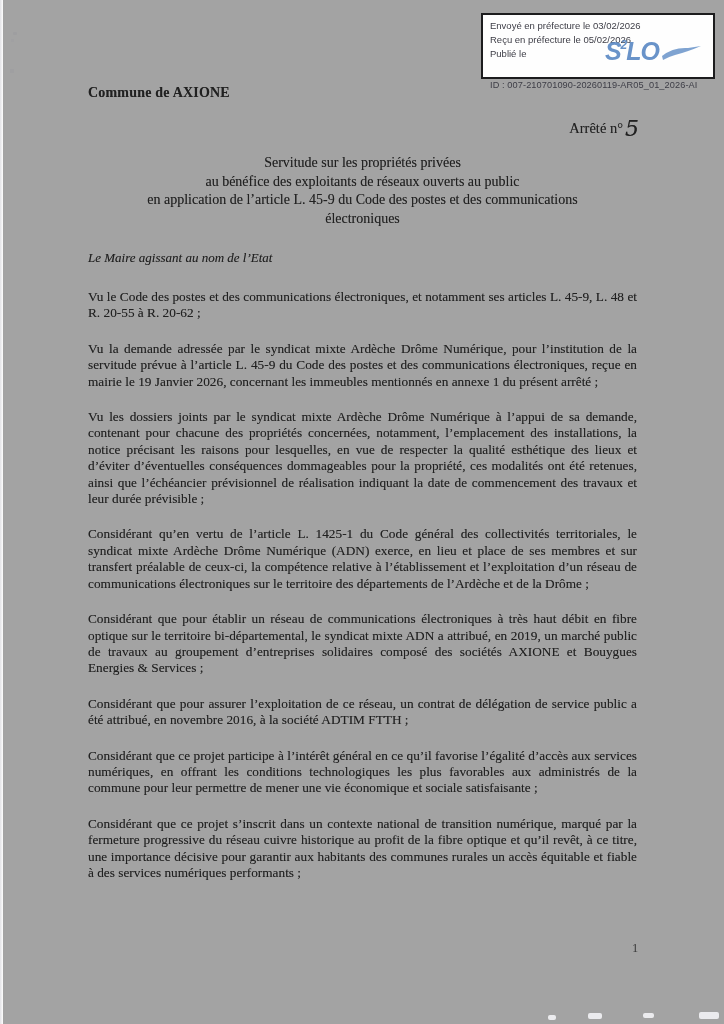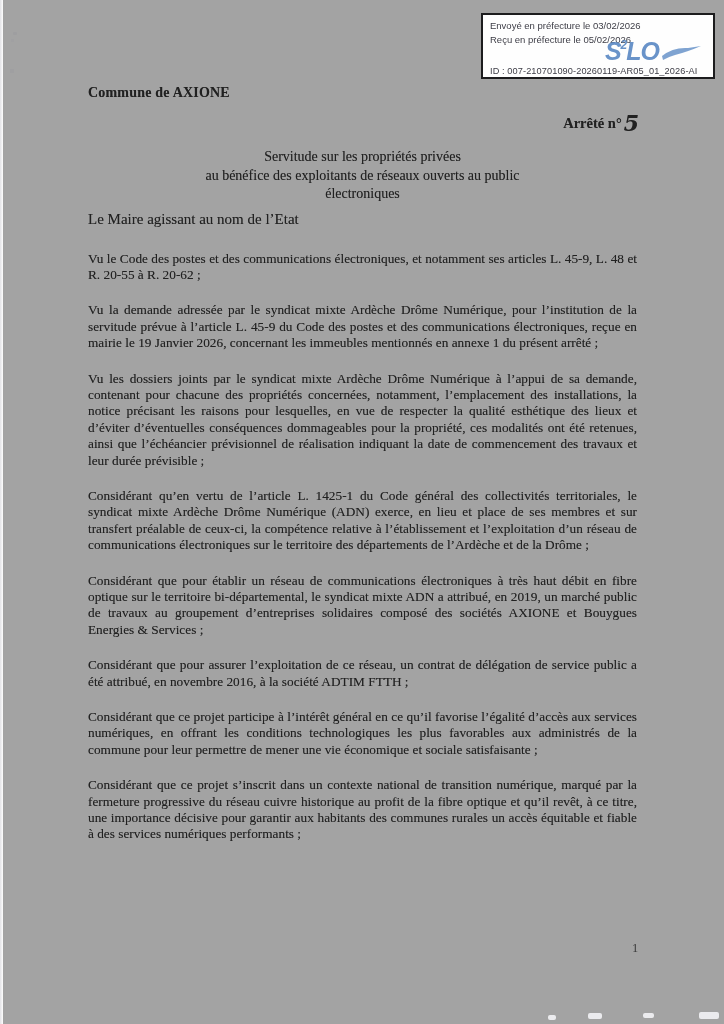--- a/index.html
+++ b/index.html
@@ -24,61 +24,63 @@
     font-size:25px;line-height:24px;color:#5585c2;opacity:0.88;letter-spacing:-1px;
   }
   .stamp-logo sup{font-size:12px;line-height:10px;margin-top:1px;}
   .stamp-logo svg{margin:6px 0 0 2px;}
   
   .content{
     position:absolute;left:88px;top:84px;width:549px;
     text-shadow:0 0 0.6px rgba(50,50,50,0.45);
   }
   .commune{font-weight:bold;font-size:14px;line-height:18px;letter-spacing:0.2px;}
-  .arrete{text-align:right;font-weight:bold;font-size:14.5px;margin-top:7px;height:26px;line-height:22px;}
+  .arrete{text-align:right;font-weight:normal;font-size:14.5px;margin-top:13px;height:26px;line-height:22px;}
   .arrete-num{font-family:"DejaVu Serif",serif;font-style:italic;font-size:22px;
     position:relative;top:3px;left:2px;}
   .title{text-align:center;font-weight:normal;font-size:14px;line-height:18.5px;margin-top:13px;}
-  .intro{font-size:15px;line-height:17px;margin-top:7px;}
+  .intro{font-style:italic;font-size:13px;line-height:17px;margin-top:21px;}
   .content p{margin:19px 0 0 0;font-size:13.3px;line-height:16.4px;text-align:justify;}
   .content p.first{margin-top:23px;}
   .page-number{position:absolute;left:632px;top:941px;font-size:12.5px;color:#3a3a3a;}
   
   .speck{position:absolute;background:#9b9b9f;border-radius:1px;}
   .smudge{position:absolute;background:#ebebee;border-radius:2px;}
 </style>
 </head>
 <body>
 
 <div class="page">
 
   <div class="edge-left"></div>
 
   <div class="stamp">
     <div class="stamp-line">Envoyé en préfecture le 03/02/2026</div>
     <div class="stamp-line">Reçu en préfecture le 05/02/2026</div>
+    <div class="stamp-line">Publié le</div>
     <div class="stamp-line stamp-id">ID : 007-210701090-20260119-AR05_01_2026-AI</div>
     <div class="stamp-logo">
       <span>S</span>
         <sup>2</sup>
         <span>LO</span>
       <svg width="42" height="18" viewBox="0 0 42 18">
         <path d="M1 11 Q 12 2 27 3 L 40 1 Q 26 7 14 10 Q 7 12 2 15 Z" fill="#5585c2" opacity="0.85"></path>
       </svg>
     </div>
   </div>
 
   <div class="content">
     <div class="commune">Commune de AXIONE</div>
 
     <div class="arrete"><span>Arrêté n°</span><span class="arrete-num">5</span></div>
 
     <div class="title">
       <div>Servitude sur les propriétés privées</div>
       <div>au bénéfice des exploitants de réseaux ouverts au public</div>
+      <div>en application de l’article L. 45-9 du Code des postes et des communications</div>
       <div>électroniques</div>
     </div>
 
     <div class="intro">Le Maire agissant au nom de l’Etat</div>
 
     <p class="first">Vu le Code des postes et des communications électroniques, et notamment ses articles L. 45-9, L. 48 et R. 20-55 à R. 20-62 ;</p>
     <p>Vu la demande adressée par le syndicat mixte Ardèche Drôme Numérique, pour l’institution de la servitude prévue à l’article L. 45-9 du Code des postes et des communications électroniques, reçue en mairie le 19 Janvier 2026, concernant les immeubles mentionnés en annexe 1 du présent arrêté ;</p>
     <p>Vu les dossiers joints par le syndicat mixte Ardèche Drôme Numérique à l’appui de sa demande, contenant pour chacune des propriétés concernées, notamment, l’emplacement des installations, la notice précisant les raisons pour lesquelles, en vue de respecter la qualité esthétique des lieux et d’éviter d’éventuelles conséquences dommageables pour la propriété, ces modalités ont été retenues, ainsi que l’échéancier prévisionnel de réalisation indiquant la date de commencement des travaux et leur durée prévisible ;</p>
     <p>Considérant qu’en vertu de l’article L. 1425-1 du Code général des collectivités territoriales, le syndicat mixte Ardèche Drôme Numérique (ADN) exerce, en lieu et place de ses membres et sur transfert préalable de ceux-ci, la compétence relative à l’établissement et l’exploitation d’un réseau de communications électroniques sur le territoire des départements de l’Ardèche et de la Drôme ;</p>
     <p>Considérant que pour établir un réseau de communications électroniques à très haut débit en fibre optique sur le territoire bi-départemental, le syndicat mixte ADN a attribué, en 2019, un marché public de travaux au groupement d’entreprises solidaires composé des sociétés AXIONE et Bouygues Energies &amp; Services ;</p>

